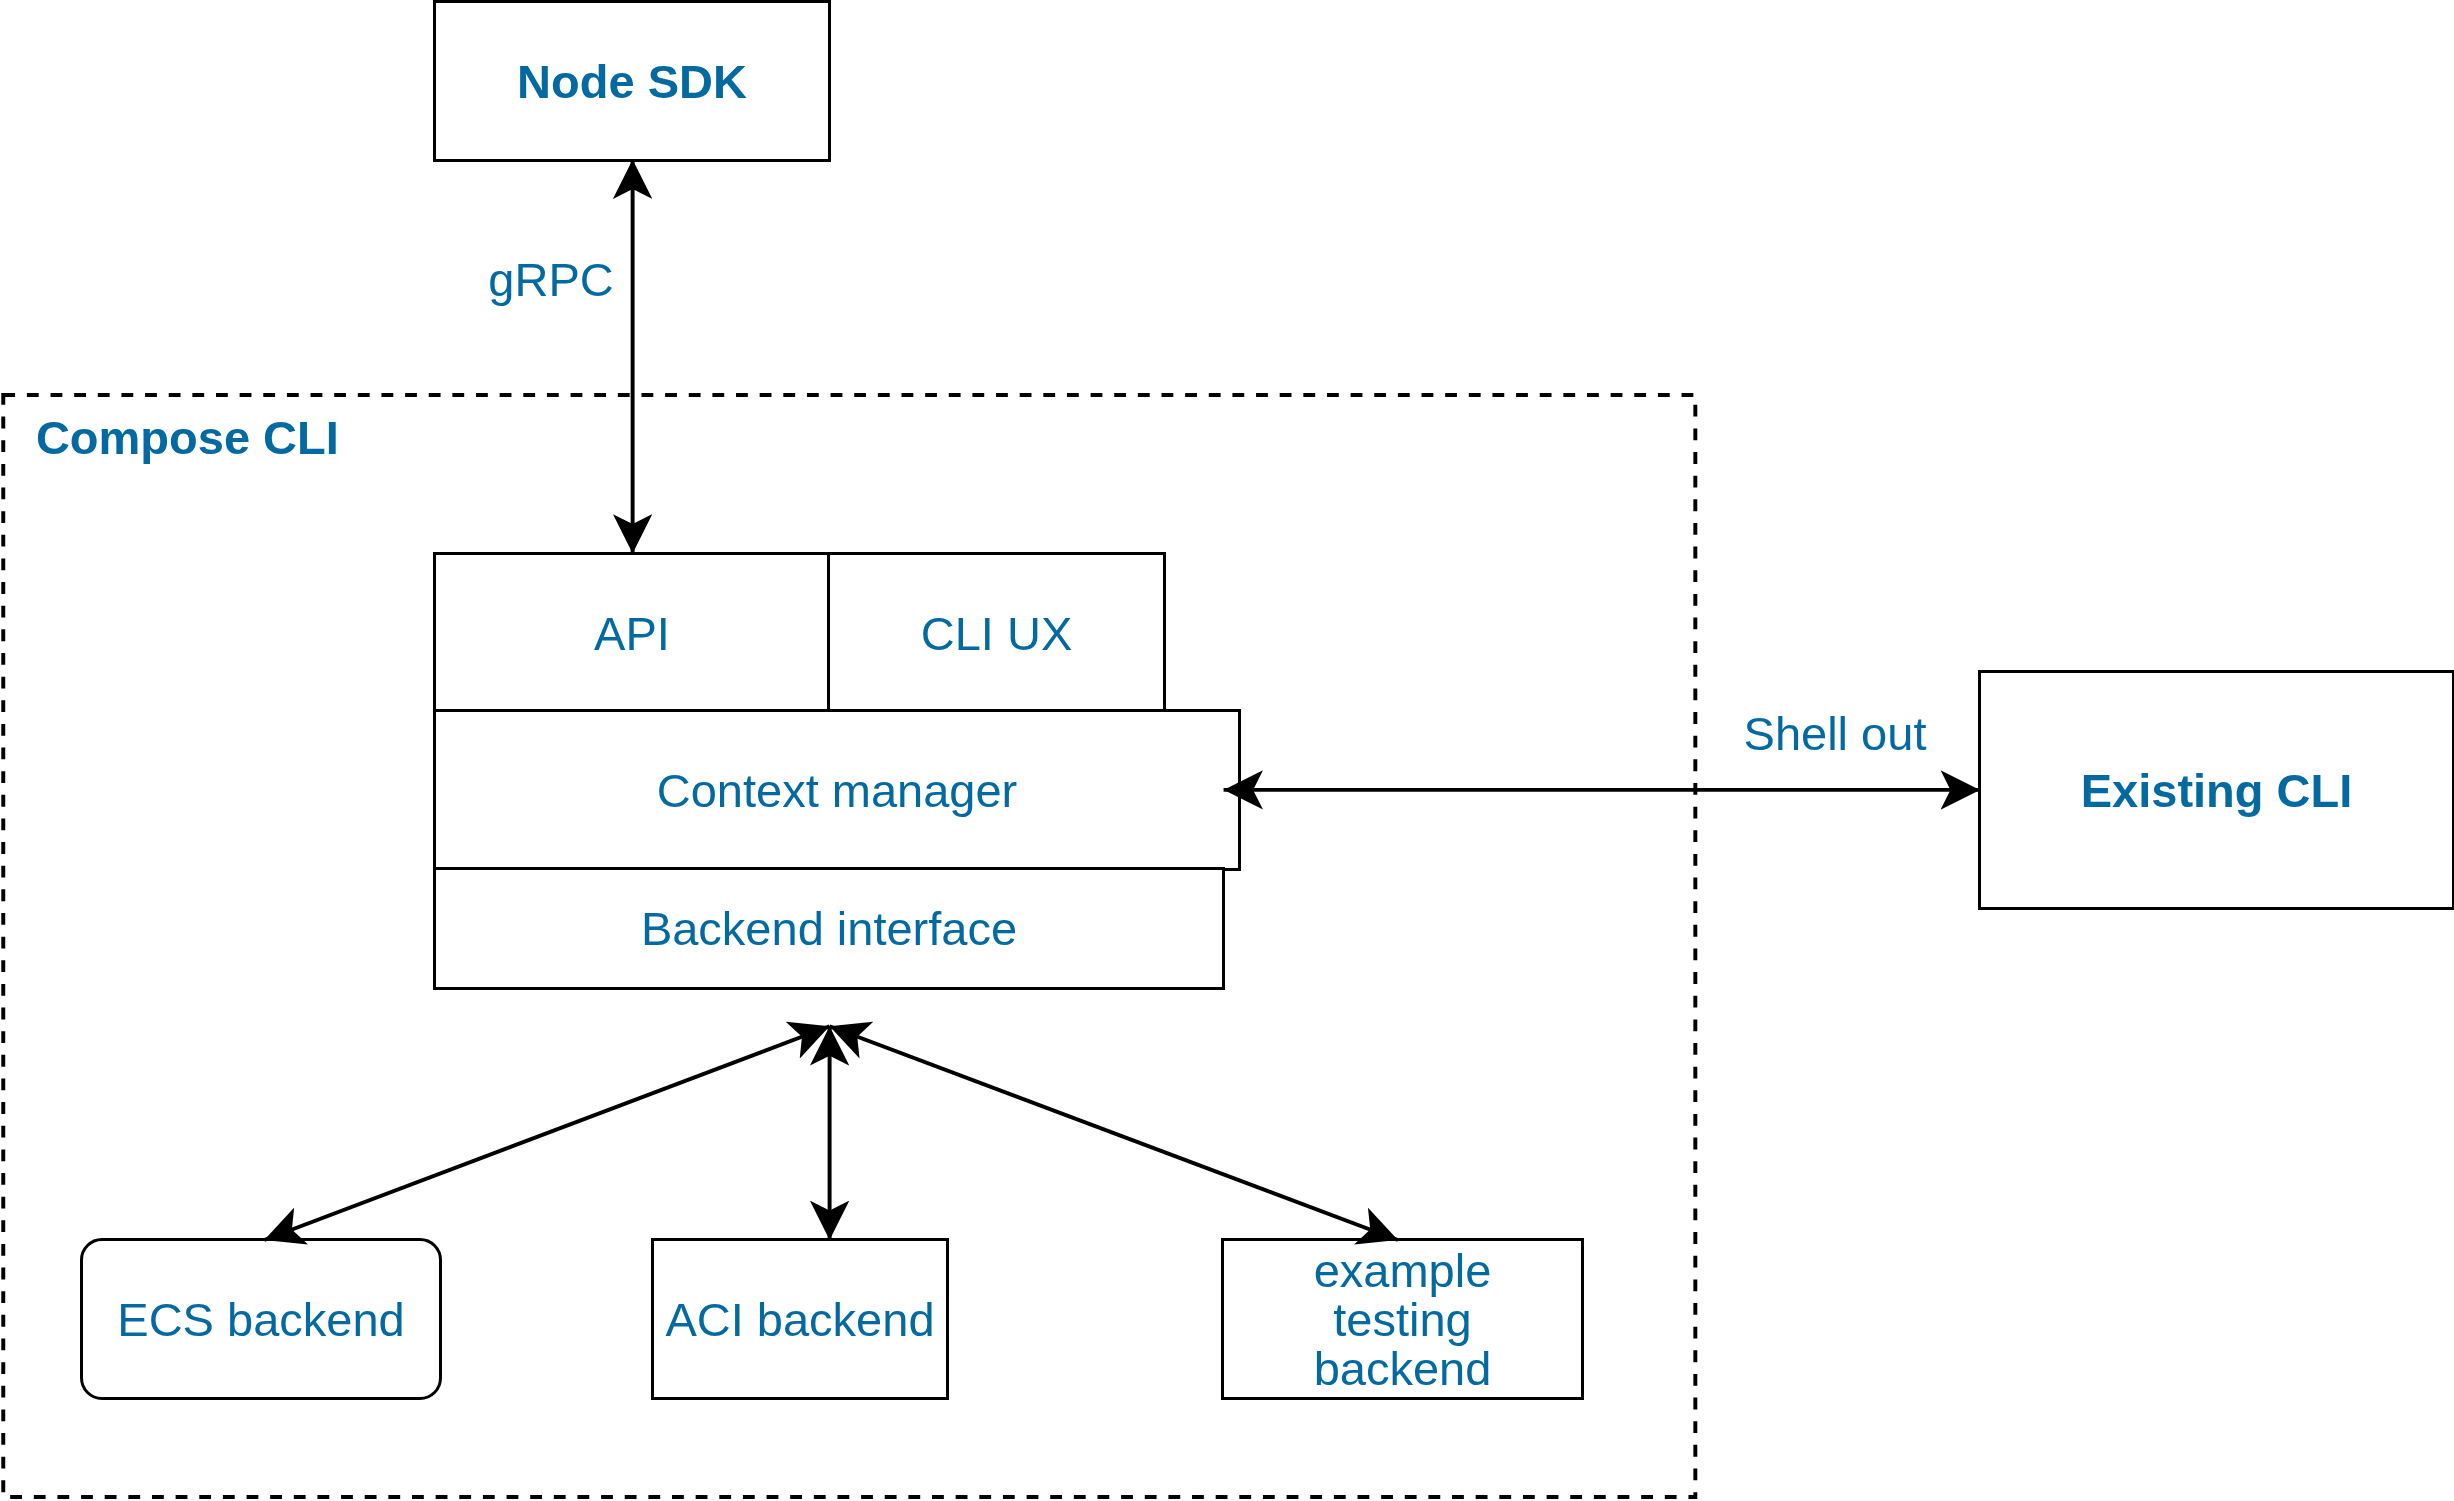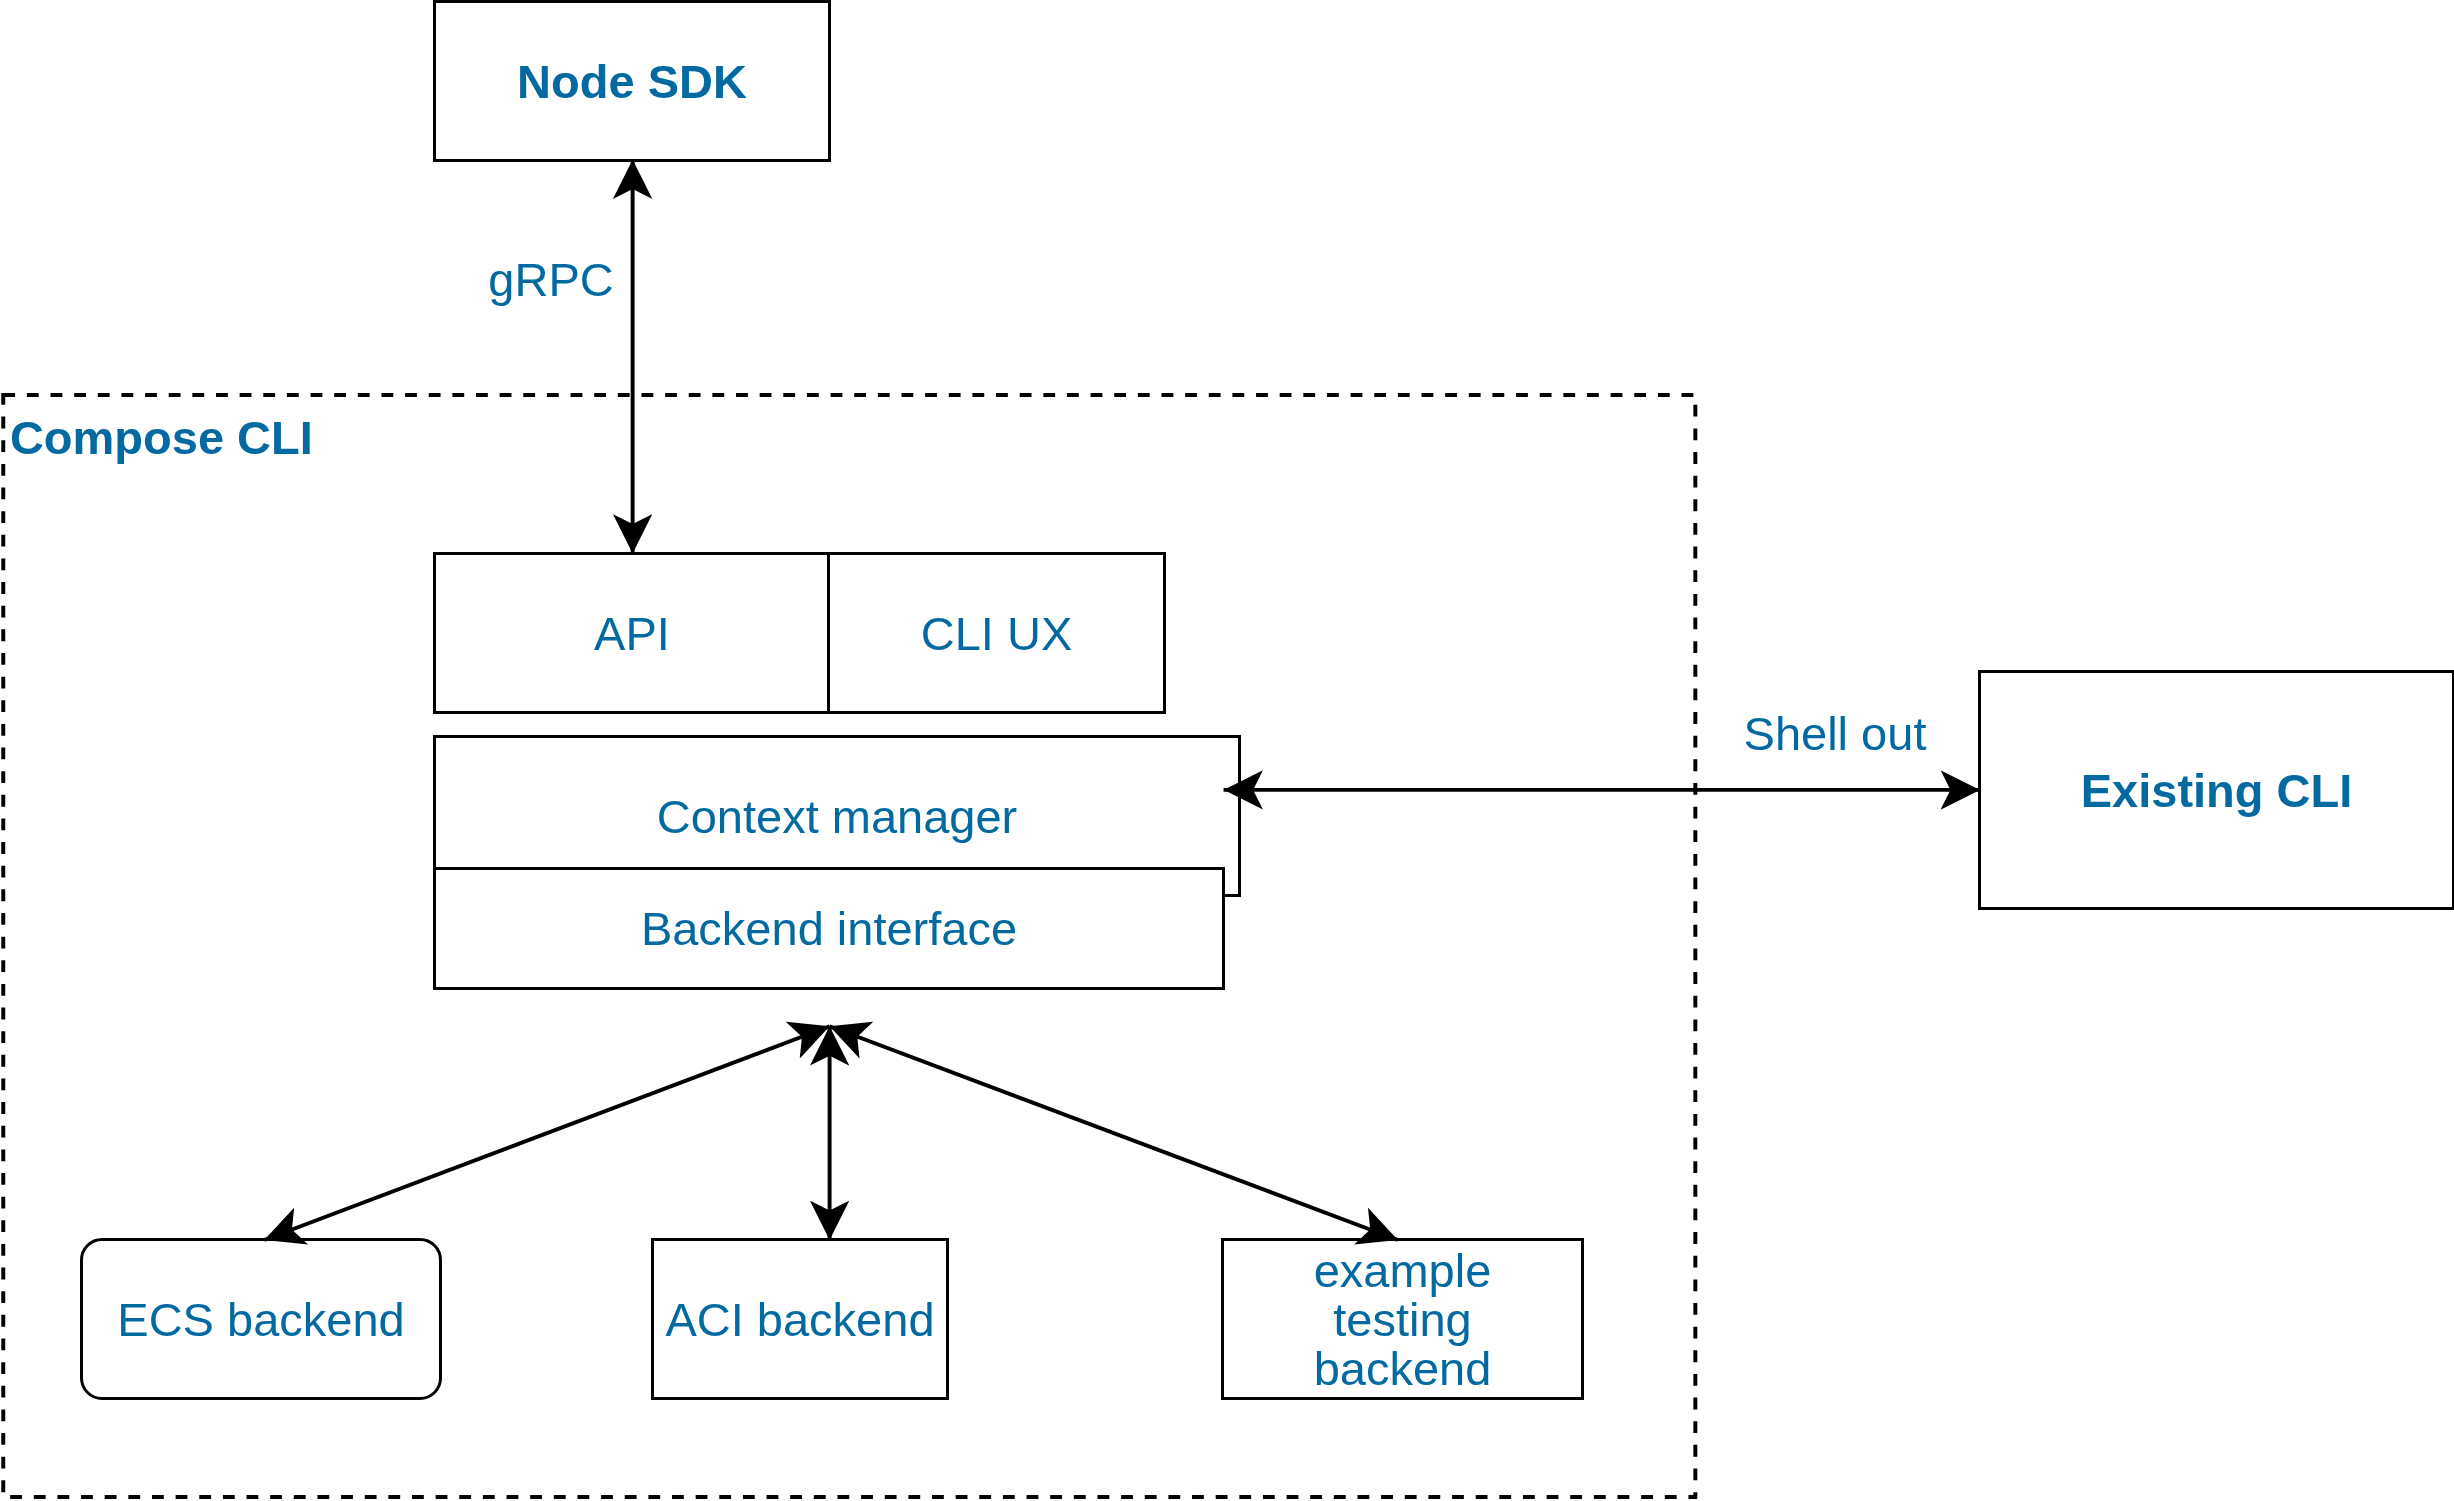--- a/index.html
+++ b/index.html
@@ -36,25 +36,26 @@
     line-height: 1;
     white-space: nowrap;
     transform: translate(-50%, -50%);
   }
   .container-label {
     position: absolute;
     font-size: 47px;
     line-height: 1;
     font-weight: bold;
     white-space: nowrap;
+    margin-left: 26px;
   }
   #node-sdk        { left: 433px;  top: 0px;    width: 398px; height: 162px; }
   #api-cell        { left: 433px;  top: 552px;  width: 398px; height: 162px; }
   #cli-ux-cell     { left: 827px;  top: 552px;  width: 339px; height: 162px; }
-  #context-manager { left: 433px;  top: 735px;  width: 808px; height: 162px; }
+  #context-manager { left: 433px;  top: 709px;  width: 808px; height: 162px; }
   #backend-interface { left: 433px; top: 867px; width: 792px; height: 123px; }
   #ecs-backend     { left: 80px;   top: 1238px; width: 362px; height: 162px; border-radius: 22px; }
   #aci-backend     { left: 651px;  top: 1238px; width: 298px; height: 162px; }
   #example-backend { left: 1221px; top: 1238px; width: 363px; height: 162px; padding: 0 16px; }
   #existing-cli    { left: 1978px; top: 670px;  width: 477px; height: 240px; }
   #grpc-label             { left: 551px;  top: 279px; }
   #existing-context-label { left: 1419px; top: 732px; }
   #shell-out-label        { left: 1835px; top: 733px; }
   #compose-cli-label      { left: 9.9px;   top: 414px; }
   #edges-overlay {

